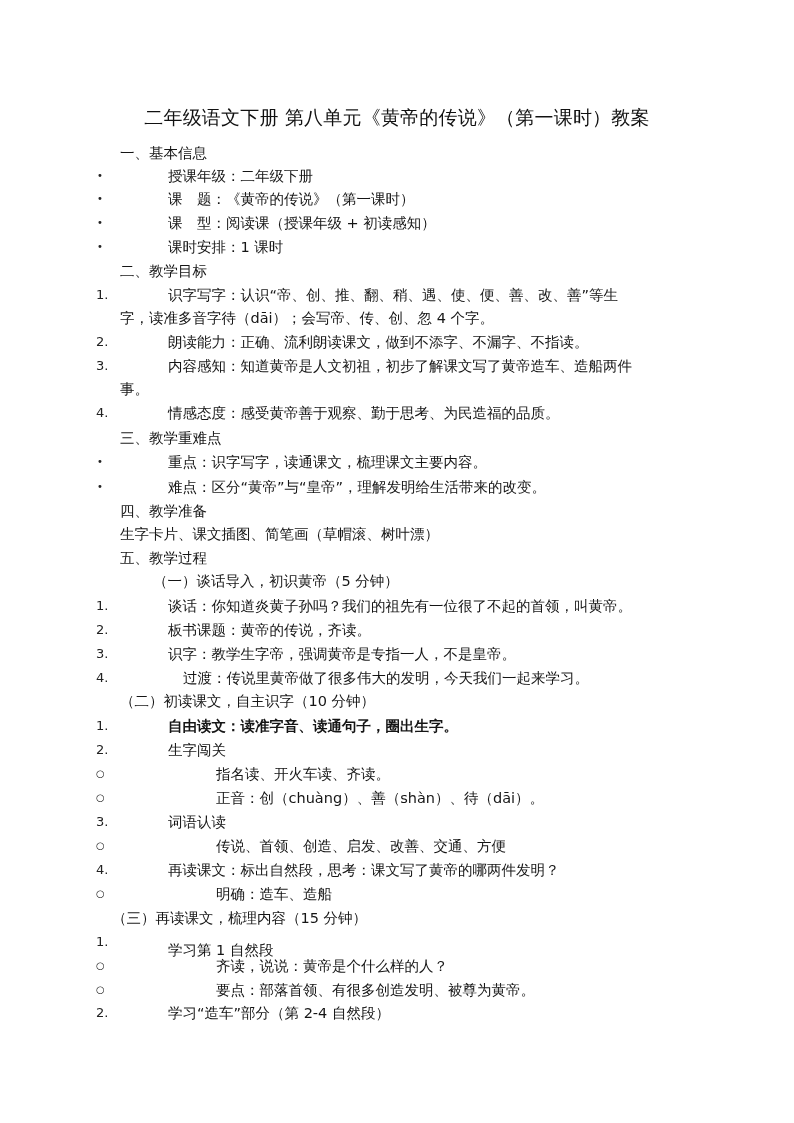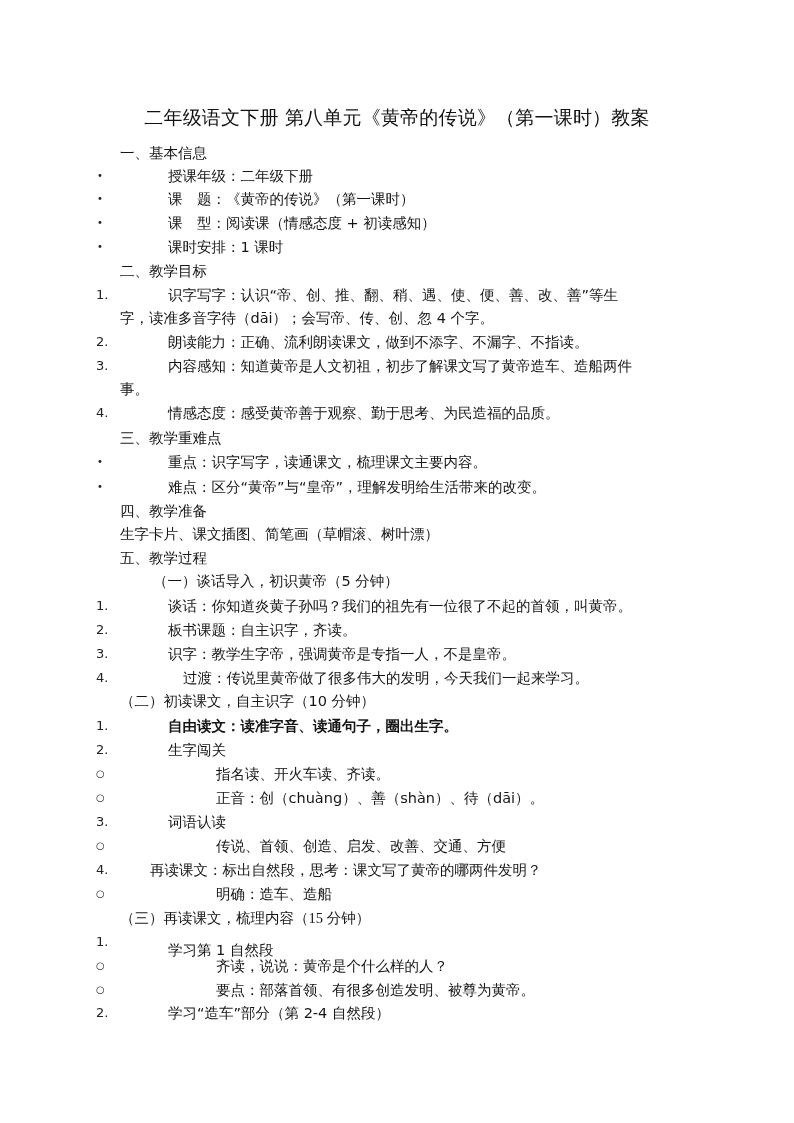--- a/index.html
+++ b/index.html
@@ -19,21 +19,21 @@
 
 <div class="page">
   <div class="title">二年级语文下册 第八单元《黄帝的传说》（第一课时）教案</div>
   <div id="lines">
       <div class="line heading" style="left: 120px; top: 142px;">一、基本信息</div>
       <span class="marker bullet" style="top: 165px;">•</span>
       <div class="line" style="left: 168px; top: 165px;">授课年级：二年级下册</div>
       <span class="marker bullet" style="top: 188px;">•</span>
       <div class="line" style="left: 168px; top: 188px;">课　题：《黄帝的传说》（第一课时）</div>
       <span class="marker bullet" style="top: 212px;">•</span>
-      <div class="line" style="left: 168px; top: 212px;">课　型：阅读课（情感态度 + 初读感知）</div>
+      <div class="line" style="left: 168px; top: 212px;">课　型：阅读课（授课年级 + 初读感知）</div>
       <span class="marker bullet" style="top: 236px;">•</span>
       <div class="line" style="left: 168px; top: 236px;">课时安排：1 课时</div>
       <div class="line heading" style="left: 120px; top: 260px;">二、教学目标</div>
       <span class="marker" style="top: 284px;">1.</span>
       <div class="line" style="left: 168px; top: 284px;">识字写字：认识“帝、创、推、翻、稍、遇、使、便、善、改、善”等生</div>
       <div class="line" style="left: 120px; top: 307px;">字，读准多音字待（dāi）；会写帝、传、创、忽 4 个字。</div>
       <span class="marker" style="top: 331px;">2.</span>
       <div class="line" style="left: 168px; top: 331px;">朗读能力：正确、流利朗读课文，做到不添字、不漏字、不指读。</div>
       <span class="marker" style="top: 355px;">3.</span>
       <div class="line" style="left: 168px; top: 355px;">内容感知：知道黄帝是人文初祖，初步了解课文写了黄帝造车、造船两件</div>
@@ -45,43 +45,43 @@
       <div class="line" style="left: 168px; top: 451px;">重点：识字写字，读通课文，梳理课文主要内容。</div>
       <span class="marker bullet" style="top: 476px;">•</span>
       <div class="line" style="left: 168px; top: 476px;">难点：区分“黄帝”与“皇帝”，理解发明给生活带来的改变。</div>
       <div class="line heading" style="left: 120px; top: 500px; text-align: center;">四、教学准备</div>
       <div class="line" style="left: 120px; top: 523px;">生字卡片、课文插图、简笔画（草帽滚、树叶漂）</div>
       <div class="line heading" style="left: 120px; top: 547px;">五、教学过程</div>
       <div class="line heading" style="left: 120px; top: 570px; margin-left: 33px;">（一）谈话导入，初识黄帝（5 分钟）</div>
       <span class="marker" style="top: 595px;">1.</span>
       <div class="line" style="left: 168px; top: 595px;">谈话：你知道炎黄子孙吗？我们的祖先有一位很了不起的首领，叫黄帝。</div>
       <span class="marker" style="top: 619px;">2.</span>
-      <div class="line" style="left: 168px; top: 619px;">板书课题：自主识字，齐读。</div>
+      <div class="line" style="left: 168px; top: 619px;">板书课题：黄帝的传说，齐读。</div>
       <span class="marker" style="top: 643px;">3.</span>
       <div class="line" style="left: 168px; top: 643px;">识字：教学生字帝，强调黄帝是专指一人，不是皇帝。</div>
       <span class="marker" style="top: 667px;">4.</span>
       <div class="line" style="left: 168px; top: 667px; margin-left: 15px;">过渡：传说里黄帝做了很多伟大的发明，今天我们一起来学习。</div>
       <div class="line heading" style="left: 120px; top: 690px;">（二）初读课文，自主识字（10 分钟）</div>
       <span class="marker" style="top: 715px;">1.</span>
       <div class="line" style="left: 168px; top: 715px; font-weight: bold;">自由读文：读准字音、读通句子，圈出生字。</div>
       <span class="marker" style="top: 739px;">2.</span>
       <div class="line" style="left: 168px; top: 739px;">生字闯关</div>
       <span class="marker circle" style="top: 763px;">○</span>
       <div class="line" style="left: 216px; top: 763px;">指名读、开火车读、齐读。</div>
       <span class="marker circle" style="top: 787px;">○</span>
       <div class="line" style="left: 216px; top: 787px;">正音：创（chuàng）、善（shàn）、待（dāi）。</div>
       <span class="marker" style="top: 811px;">3.</span>
       <div class="line" style="left: 168px; top: 811px;">词语认读</div>
       <span class="marker circle" style="top: 835px;">○</span>
       <div class="line" style="left: 216px; top: 835px;">传说、首领、创造、启发、改善、交通、方便</div>
       <span class="marker" style="top: 859px;">4.</span>
-      <div class="line" style="left: 150px; top: 859px; text-align: center;">再读课文：标出自然段，思考：课文写了黄帝的哪两件发明？</div>
+      <div class="line" style="left: 168px; top: 859px; text-align: center;">再读课文：标出自然段，思考：课文写了黄帝的哪两件发明？</div>
       <span class="marker circle" style="top: 883px;">○</span>
       <div class="line" style="left: 216px; top: 883px;">明确：造车、造船</div>
-      <div class="line heading" style="left: 120px; top: 907px; font-family: Liberation Serif, serif;">（三）再读课文，梳理内容（15 分钟）</div>
+      <div class="line heading" style="left: 112px; top: 907px;">（三）再读课文，梳理内容（15 分钟）</div>
       <span class="marker" style="top: 931px;">1.</span>
       <div class="line" style="left: 168px; top: 931px; margin-top: 8px;">学习第 1 自然段</div>
       <span class="marker circle" style="top: 955px;">○</span>
       <div class="line" style="left: 216px; top: 955px;">齐读，说说：黄帝是个什么样的人？</div>
       <span class="marker circle" style="top: 979px;">○</span>
       <div class="line" style="left: 216px; top: 979px;">要点：部落首领、有很多创造发明、被尊为黄帝。</div>
       <span class="marker" style="top: 1002px;">2.</span>
       <div class="line" style="left: 168px; top: 1002px;">学习“造车”部分（第 2-4 自然段）</div>
     </div>
 </div>

